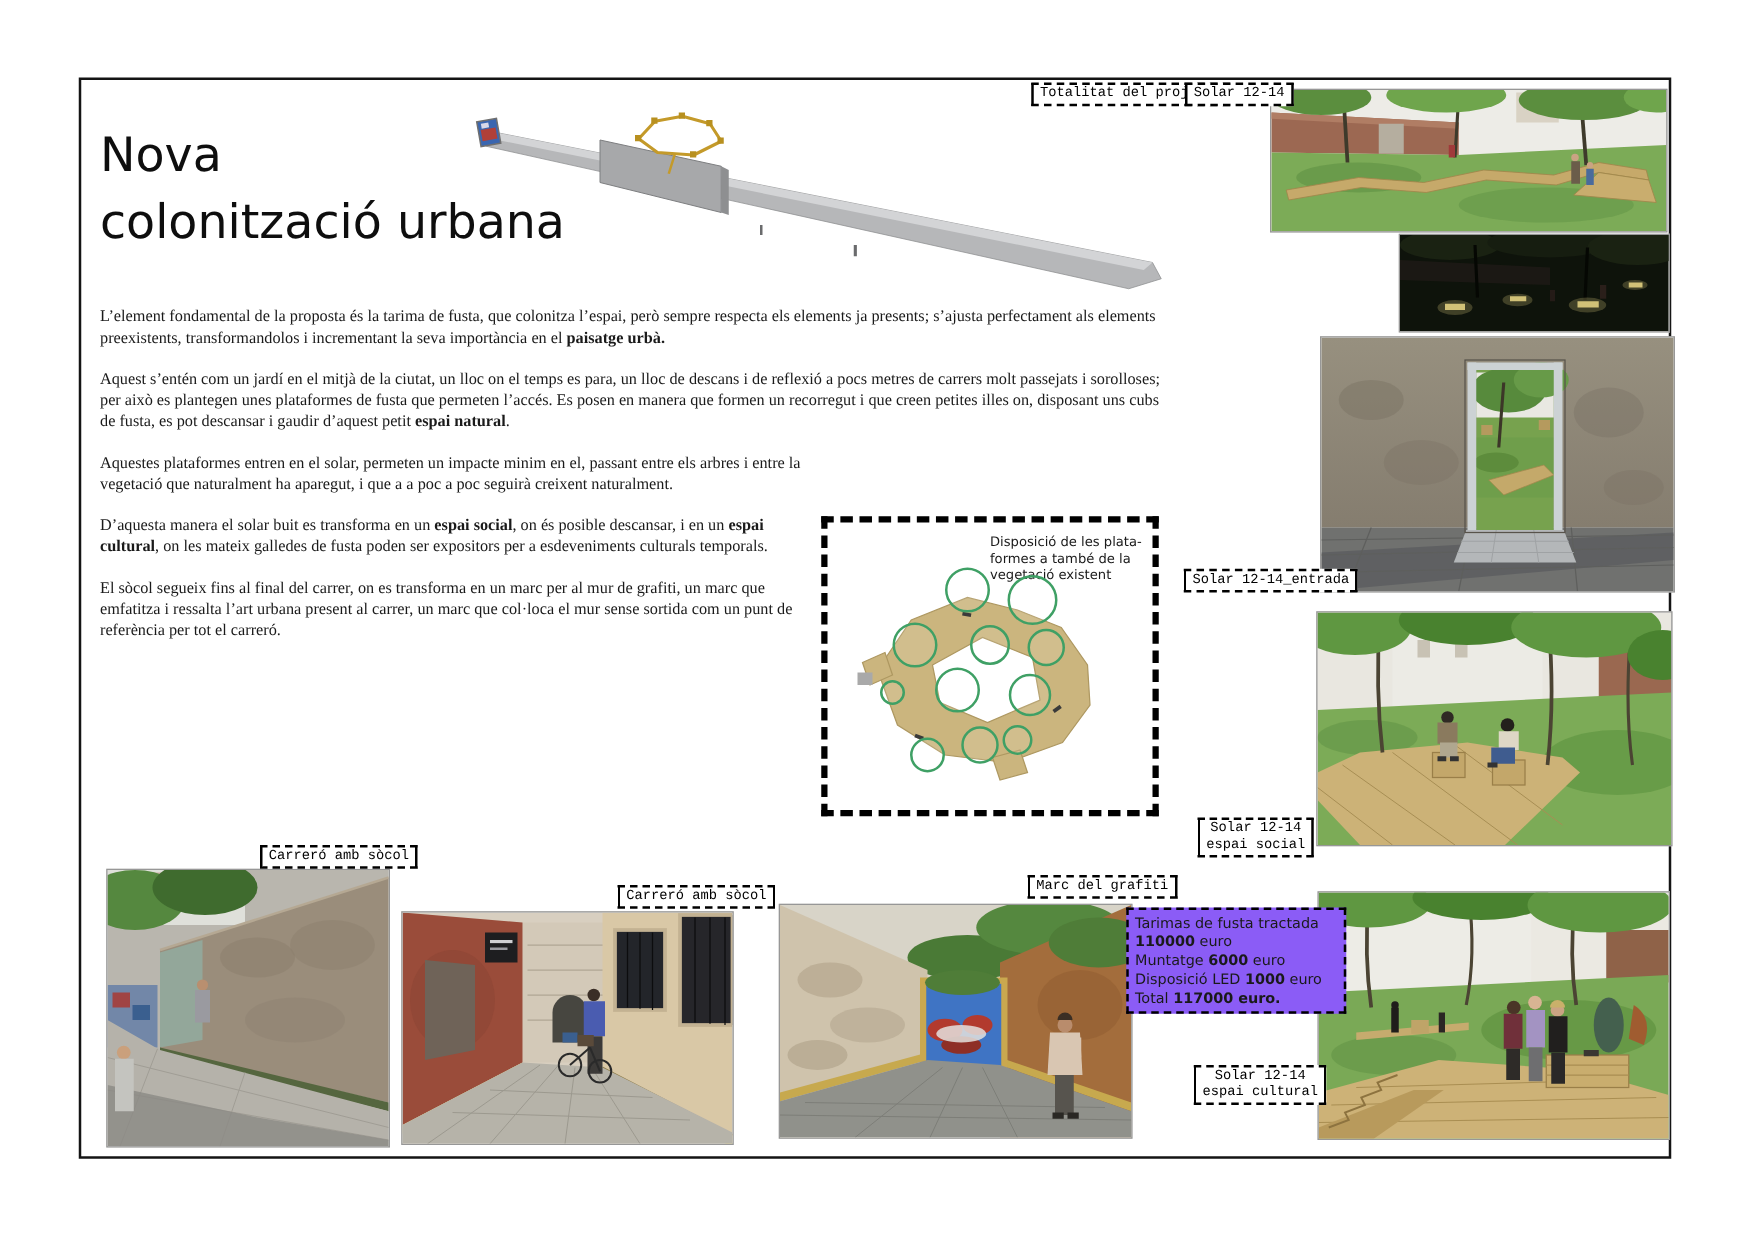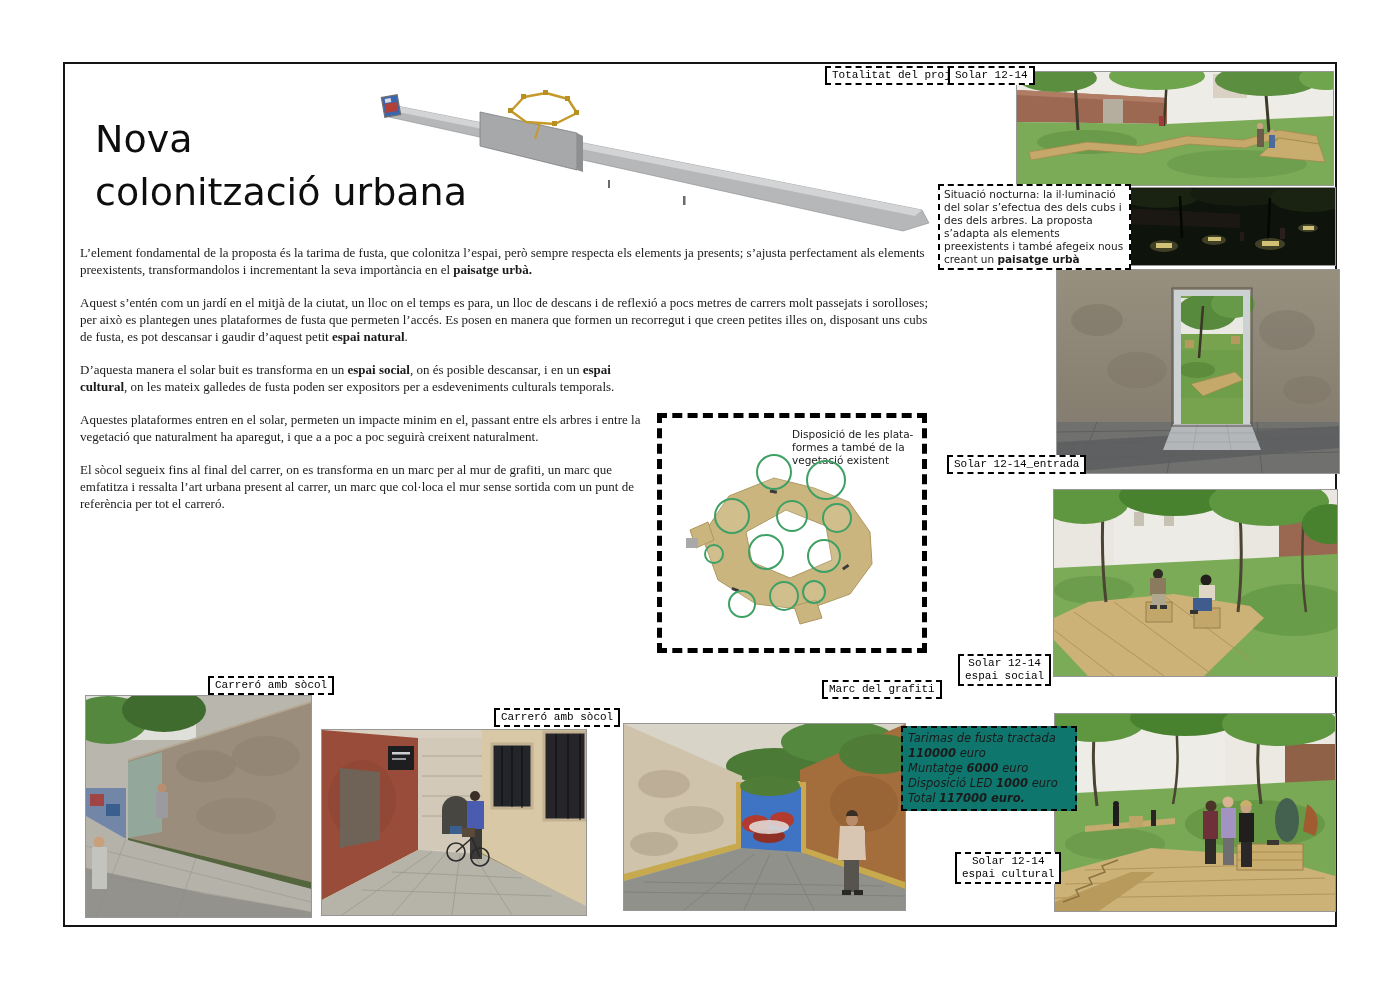--- a/index.html
+++ b/index.html
@@ -1,38 +1,38 @@
 <!DOCTYPE html>
 <html><head>
 <meta charset="utf-8">
 <style>
   html,body{margin:0;padding:0;background:#fff;}
   #canvas{position:relative;width:1400px;height:989px;background:#fff;overflow:hidden;
           font-family:"DejaVu Sans","Liberation Sans",sans-serif;color:#1a1a1a;}
   #poster{position:absolute;left:63px;top:62px;width:1270px;height:861px;border:2px solid #141414;background:#fff;}
-  h1#title{position:absolute;left:15px;top:34px;margin:15px;font-weight:400;font-size:38px;line-height:53px;color:#0e0e0e;}
+  h1#title{position:absolute;left:15px;top:34px;margin:0;font-weight:400;font-size:38px;line-height:53px;color:#0e0e0e;}
   h1#title span{display:block;}
   .render{position:absolute;left:312px;top:20px;width:555px;height:152px;}
   .body-text{position:absolute;left:15px;top:180px;width:858px;font-size:13px;line-height:17px;font-family:Liberation Serif, serif;}
   .body-text p{margin:0 0 16px 0;}
   .body-text p.narrow{width:562px;}
   .b{font-weight:700;}
   .dashed-box{position:absolute;left:592px;top:349px;width:260px;height:230px;border:5px dashed #000;background:#fff;}
   .diagram-label{position:absolute;left:130px;top:10px;width:122px;font-size:10.5px;line-height:13px;white-space:pre-line;}
   .plan-svg{position:absolute;left:12px;top:28px;}
   .tag{position:absolute;z-index:6;background:#fff;color:#000;font-size:11px;line-height:13px;
        padding:1px 5px;white-space:nowrap;
        border-top:2px dashed #000;border-bottom:2px dashed #000;
        border-left:2px solid #000;border-right:2px solid #000;font-family:Liberation Mono, monospace;}
   .tag.two{white-space:pre-line;text-align:center;}
   .notebox{position:absolute;left:873px;top:120px;width:181px;z-index:6;background:#fff;
            font-size:10.5px;line-height:13px;padding:2px 4px;
            border:2px dashed #000;}
-  .costbox{position:absolute;left:836px;top:662px;width:162px;z-index:6;background:#0f766e;
-           font-size:11.5px;line-height:15px;padding:3px 5px;border:2px dashed #000;font-style:italic;}
+  .costbox{position:absolute;left:836px;top:662px;width:162px;z-index:6;background:#8b5cf6;
+           font-size:11.5px;line-height:15px;padding:3px 5px;border:2px dashed #000;}
   .costbox div{white-space:nowrap;}
   .photo{position:absolute;border:1px solid #979797;background:#dcdcd8;overflow:hidden;z-index:1;}
   .photo svg{display:block;}
 </style>
 </head>
 <body>
 
 <div id="canvas">
  <div id="poster">
 
@@ -63,22 +63,22 @@
         <rect x="6" y="12" width="16" height="20" fill="#3a66b0" stroke="#6f6f6f" stroke-width="1.2"></rect>
         <rect x="8" y="19" width="12" height="9" fill="#b04038"></rect>
         <rect x="9" y="14" width="6" height="4" fill="#d8d8e8"></rect>
       </g>
     </svg>
   </div>
 
   <div class="body-text">
     <p><span>L’element fondamental de la proposta és la tarima de fusta, que colonitza l’espai, però sempre respecta els elements ja presents; s’ajusta perfectament als elements preexistents, transformandolos i incrementant la seva importància en el </span><span class="b">paisatge urbà.</span></p>
     <p><span>Aquest s’entén com un jardí en el mitjà de la ciutat, un lloc on el temps es para, un lloc de descans i de reflexió a pocs metres de carrers molt passejats i sorolloses; per això es plantegen unes plataformes de fusta que permeten l’accés. Es posen en manera que formen un recorregut i que creen petites illes on, disposant uns cubs de fusta, es pot descansar i gaudir d’aquest petit </span><span class="b">espai natural</span><span>.</span></p>
+    <p class="narrow"><span>Aquestes plataformes entren en el solar, permeten un impacte minim en el, passant entre els arbres i entre la vegetació que naturalment ha aparegut, i que a a poc a poc seguirà creixent naturalment.</span></p>
     <p class="narrow"><span>D’aquesta manera el solar buit es transforma en un </span><span class="b">espai social</span><span>, on és posible descansar, i en un </span><span class="b">espai cultural</span><span>, on les mateix galledes de fusta poden ser expositors per a esdeveniments culturals temporals.</span></p>
-    <p class="narrow"><span>Aquestes plataformes entren en el solar, permeten un impacte minim en el, passant entre els arbres i entre la vegetació que naturalment ha aparegut, i que a a poc a poc seguirà creixent naturalment.</span></p>
     <p class="narrow"><span>El sòcol segueix fins al final del carrer, on es transforma en un marc per al mur de grafiti, un marc que emfatitza i ressalta l’art urbana present al carrer, un marc que col·loca el mur sense sortida com un punt de referència per tot el carreró.</span></p>
   </div>
 
   <div class="dashed-box">
     <div class="diagram-label">Disposició de les plata-
 formes a també de la
 vegetació existent</div>
     <svg class="plan-svg" width="232" height="192" viewBox="0 0 232 192">
       <path fill-rule="evenodd" fill="#cbb57e" stroke="#ae9861" stroke-width="1" d="M28,90 L55,50 L100,32 L140,42 L175,56 L196,86 L198,118 L176,148 L132,164 L82,158 L44,134 Z
            M72,86 L112,64 L152,80 L158,114 L116,132 L78,116 Z"></path>
@@ -106,23 +106,22 @@
 
   <div class="tag" style="left:760px;top:2px;">Totalitat del projecte</div>
   <div class="tag" style="left:883px;top:2px;">Solar 12-14</div>
   <div class="tag" style="left:882px;top:391px;">Solar 12-14_entrada</div>
   <div class="tag two" style="left:893px;top:590px;">Solar 12-14
 espai social</div>
   <div class="tag two" style="left:890px;top:788px;">Solar 12-14
 espai cultural</div>
   <div class="tag" style="left:143px;top:612px;">Carreró amb sòcol</div>
   <div class="tag" style="left:429px;top:644px;">Carreró amb sòcol</div>
-  <div class="tag" style="left:757px;top:616px;">Marc del grafiti</div>
-
-  <div class="notebox"><span>Situació nocturna: la il·luminació del solar s’efectua des dels cubs i des dels arbres. La proposta s’adapta als elements preexistents i també afegeix nous creant un </span><span class="b">paisatge urbà</span></div>
+  <div class="tag" style="left:757px;top:636px;">Marc del grafiti</div>
+
 
   <div class="costbox">
     <div><span>Tarimas de fusta tractada</span></div>
     <div><span class="b">110000</span><span> euro</span></div>
     <div><span>Muntatge </span><span class="b">6000</span><span> euro</span></div>
     <div><span>Disposició LED </span><span class="b">1000</span><span> euro</span></div>
     <div><span>Total </span><span class="b">117000 euro.</span></div>
   </div>
 
   <div class="photo" style="left:951px;top:7px;width:316px;height:113px;">

